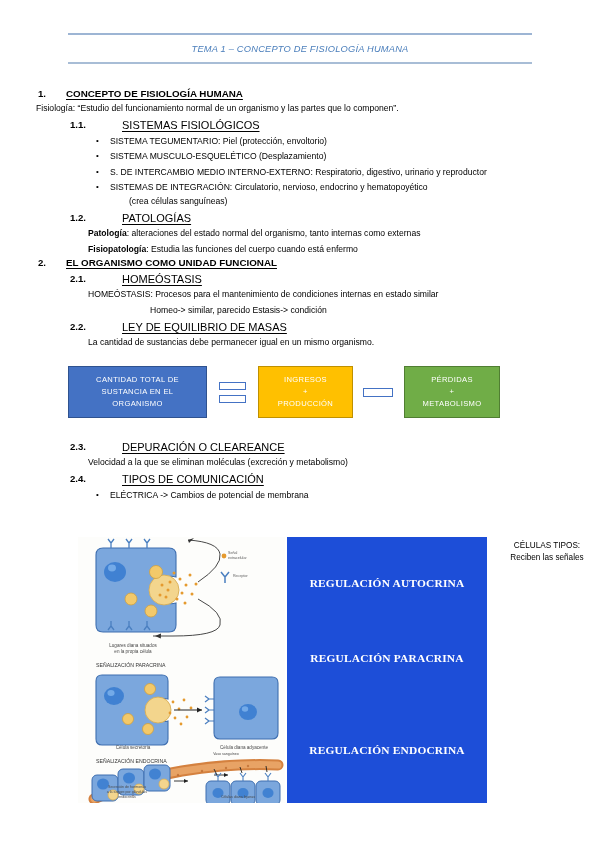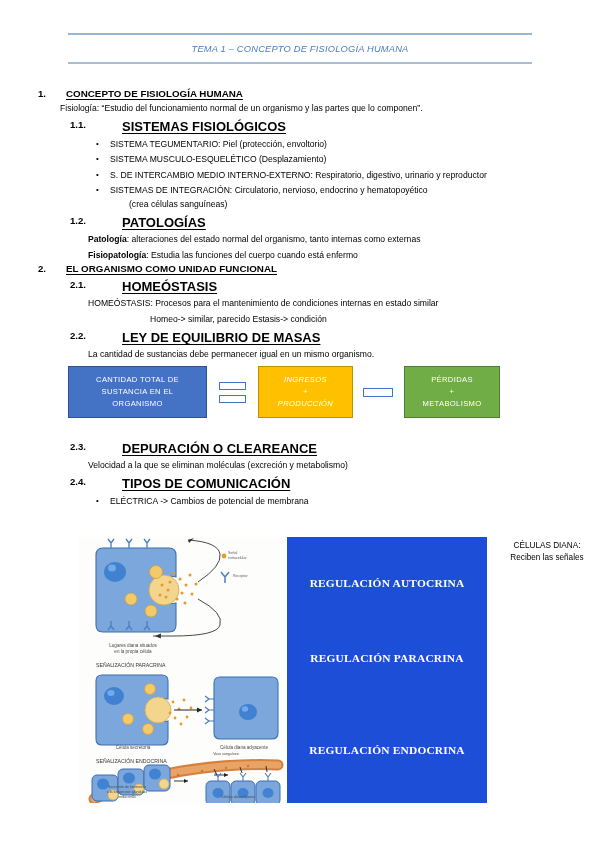--- a/index.html
+++ b/index.html
@@ -74,29 +74,29 @@
     margin-top: 5px;
   }
   .lvl2 .num {
     padding-left: 70px;
     width: 52px;
     font-weight: bold;
     font-size: 9.6px;
     box-sizing: content-box;
   }
   .lvl2 .txt {
-    font-weight: bold;
-    font-size: 13px;
+    font-weight: normal;
+    font-size: 11px;
     text-decoration: underline;
     text-underline-offset: 1.5px;
   }
 
   .para {
     font-size: 8.6px;
-    padding-left: 60px;
+    padding-left: 36px;
     margin-top: 3px;
     line-height: 1.45;
   }
   .para.indent2 { padding-left: 88px; }
   .para.center-ish { padding-left: 150px; }
   .para b { font-weight: bold; }
 
   ul.bullets {
     list-style: none;
     margin: 3px 0 0 0;
@@ -149,21 +149,20 @@
     left: 68px;
     width: 139px;
     background: #4472c4;
     border: 1px solid #2f528f;
   }
   #eqbox-ingresos {
     left: 258px;
     width: 95px;
     background: #ffc000;
     border: 1px solid #bf9000;
-    font-style: italic;
   }
   #eqbox-perdidas {
     left: 404px;
     width: 96px;
     background: #70ad47;
     border: 1px solid #507e32;
   }
   #equals-sign {
     position: absolute;
     left: 219px;
@@ -523,15 +522,15 @@
   </div>
 
   <div id="regulation-panel">
     <div class="reg-label" id="reg-autocrina">REGULACIÓN AUTOCRINA</div>
     <div class="reg-label" id="reg-paracrina">REGULACIÓN PARACRINA</div>
     <div class="reg-label" id="reg-endocrina">REGULACIÓN ENDOCRINA</div>
   </div>
 </div>
 
 <div id="target-cells-note">
-  <span class="l1">CÉLULAS DIANA:</span>
+  <span class="l1">CÉLULAS TIPOS:</span>
   <span class="l2">Reciben las señales</span>
 </div>
 
 </body></html>

